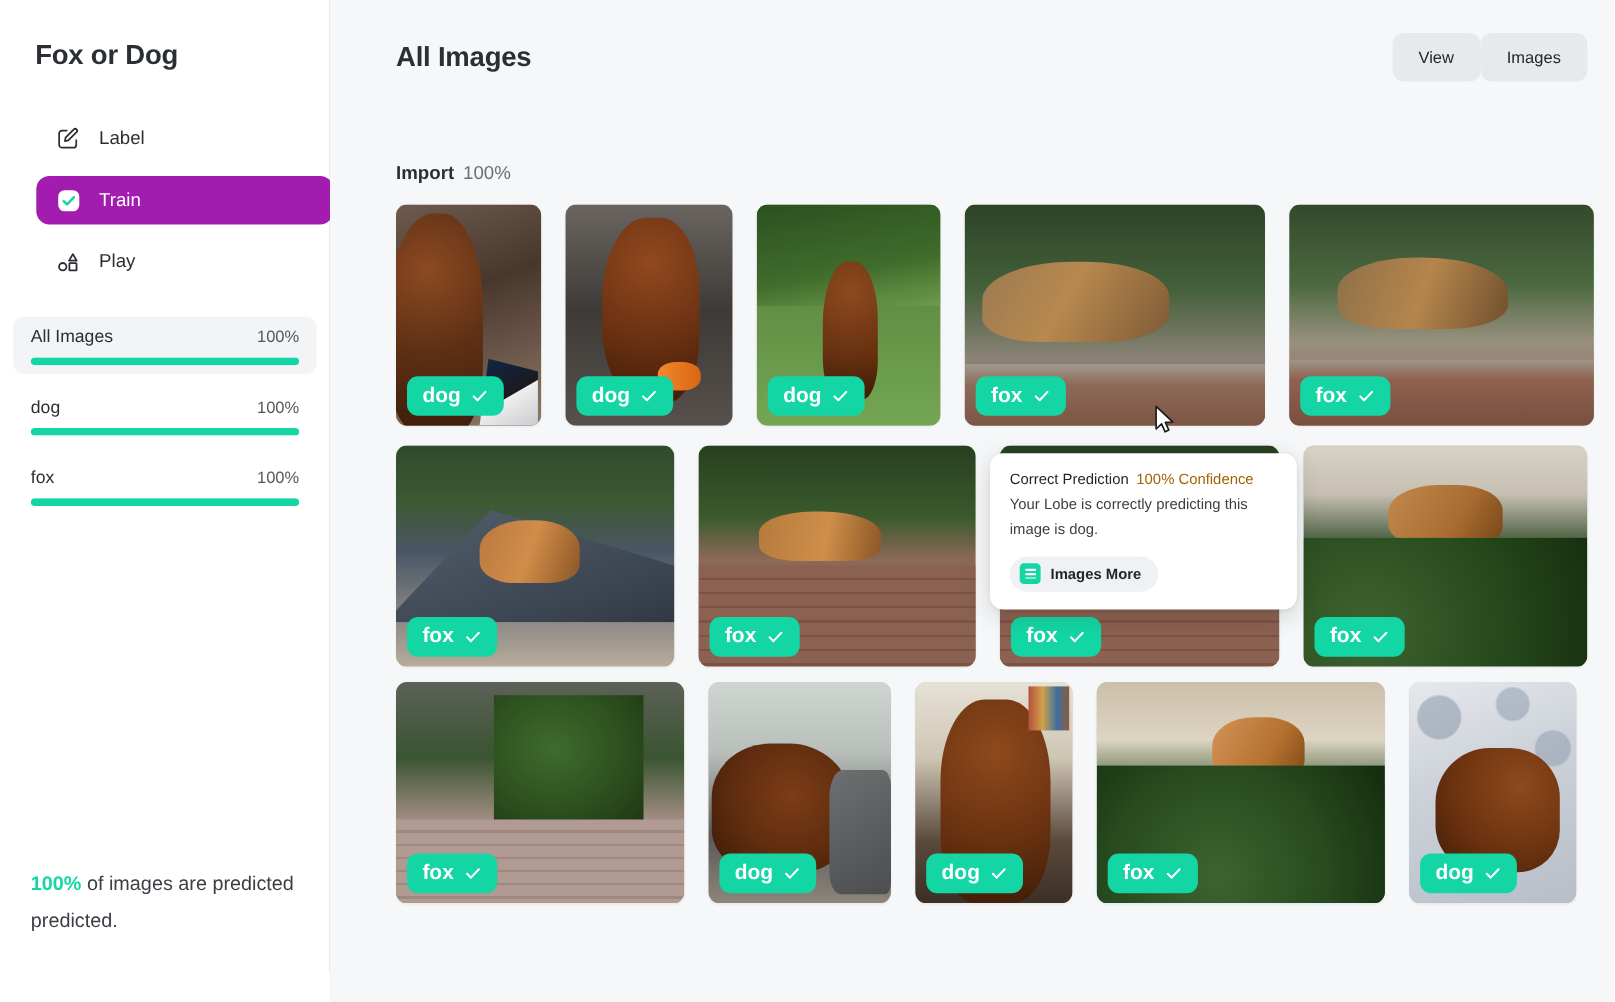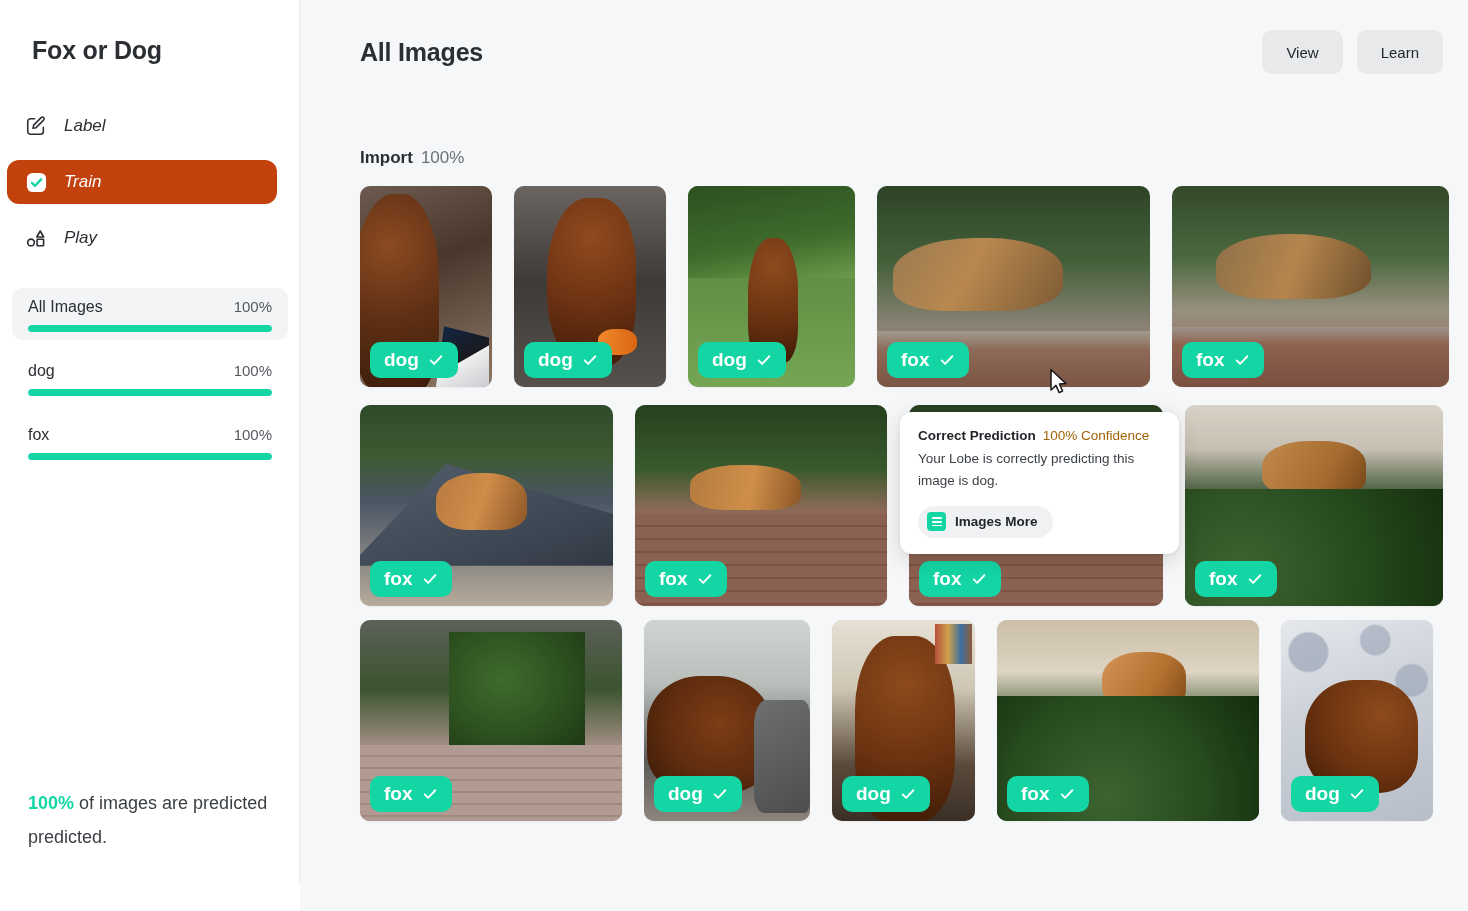--- a/index.html
+++ b/index.html
@@ -17,28 +17,28 @@
     background: #ffffff;
     border-right: 1px solid #e8e9eb;
     position: relative;
     flex: 0 0 300px;
   }
   .project-title {
     position: absolute; left: 32px; top: 36px;
     font-size: 25px; font-weight: 700; color: #2b2f33;
     letter-spacing: -0.2px;
   }
-  .nav { position: absolute; left: 7px; top: 104px; width: 270px; font-style: italic; }
+  .nav { position: absolute; left: 33px; top: 104px; width: 270px; }
   .nav-item {
     display: flex; align-items: center;
     height: 44px; border-radius: 12px;
     padding: 0 17px; margin-bottom: 12px;
     cursor: pointer;
   }
-  .nav-item.active { background: #c2410c; }
+  .nav-item.active { background: #a21caf; }
   .nav-label { font-size: 17px; color: #2b2f33; margin-left: 16px; }
   .nav-item.active .nav-label { color: #ffffff; font-weight: 500; }
   .nav-icon { width: 24px; height: 24px; display: flex; align-items: center; justify-content: center; }
 
   
   .prog-list { position: absolute; left: 12px; top: 288px; width: 276px; }
   .prog-row {
     padding: 10px 16px 8px 16px;
     border-radius: 10px;
     margin-bottom: 12px;
@@ -64,21 +64,21 @@
   
   .main {
     flex: 1; height: 911px; background: #f6f7f8;
     position: relative; overflow: hidden;
   }
   .main-header {
     height: 104px; display: flex; align-items: center;
     padding: 0 25px 0 60px; justify-content: space-between;
   }
   .page-title { font-size: 25px; font-weight: 600; color: #2b2f33; letter-spacing: -0.2px; }
-  .header-actions { display: flex; gap: 14px; }
+  .header-actions { display: flex; }
   .btn {
     background: #e8e9eb; border: none; border-radius: 10px;
     height: 44px; padding: 0 24px;
     font-family: "Liberation Sans", sans-serif;
     font-size: 15px; color: #23262a; cursor: pointer;
   }
 
   .section-label {
     position: absolute; left: 60px; top: 148px;
     font-size: 17px; color: #2b2f33;
@@ -111,21 +111,21 @@
 
   
   .tooltip {
     position: absolute; left: 600px; top: 412px;
     width: 279px; background: #ffffff;
     border-radius: 12px; padding: 16px 18px 16px 18px;
     box-shadow: 0 6px 24px rgba(0,0,0,.14), 0 1px 4px rgba(0,0,0,.07);
     z-index: 40;
   }
   .tt-head { font-size: 13.5px; margin-bottom: 5px; }
-  .tt-head b { color: #1f2226; font-weight: 700; }
+  .tt-head b { color: #1f2226; font-weight: 400; }
   .tt-head .conf { color: #a16207; margin-left: 7px; }
   .tt-body { font-size: 13.5px; color: #3a3f44; line-height: 1.62; }
   .tt-btn {
     margin-top: 14px; display: inline-flex; align-items: center; gap: 9px;
     background: #f0f1f3; border: none; border-radius: 18px;
     height: 32px; padding: 0 15px 0 9px; cursor: pointer;
     font-family: "Liberation Sans", sans-serif;
     font-size: 13.5px; color: #23262a; font-weight: 600;
   }
   .tt-ico {
@@ -319,21 +319,21 @@
       <span class="accent">100%</span><span> of images are predicted predicted.</span>
     </div>
   </aside>
 
   <section class="main">
 
     <header class="main-header">
       <h1 class="page-title">All Images</h1>
       <div class="header-actions">
         <button class="btn">View</button>
-        <button class="btn">Learn</button>
+        <button class="btn">Images</button>
       </div>
     </header>
 
     <div class="section-label">
       <b>Import</b><span class="pct">100%</span>
     </div>
 
     <div class="grid-area">
 
       <div class="row row-1">

